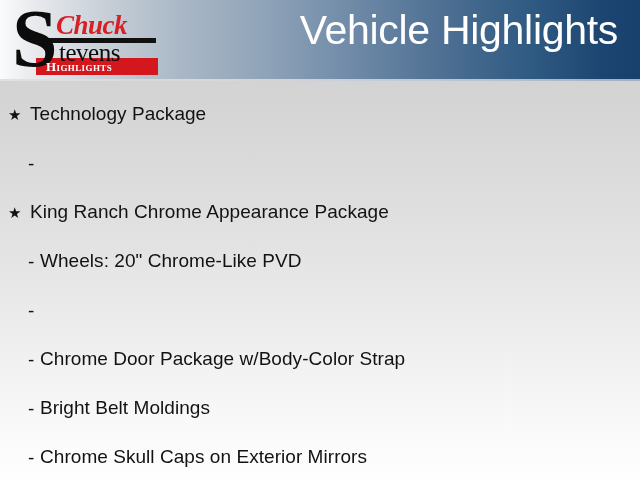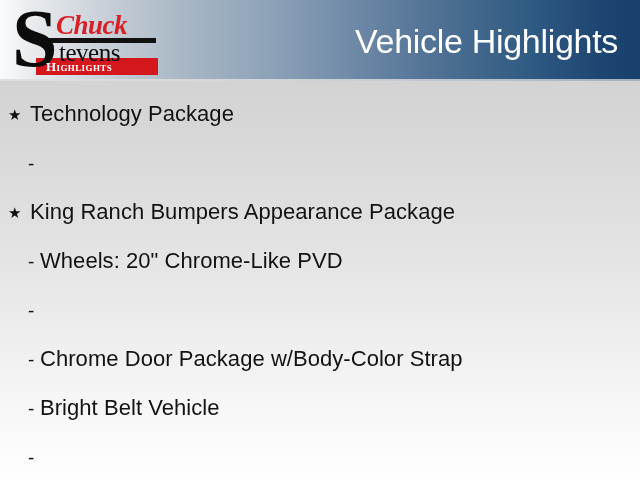--- a/index.html
+++ b/index.html
@@ -122,22 +122,22 @@
     color: #ffffff;
     letter-spacing: 0.4px;
     font-variant: small-caps;
     z-index: 4;
   }
 
   
   .header-title {
     position: absolute;
     right: 22px;
-    top: 14px;
-    font-size: 34px;
+    top: 3px;
+    font-size: 41px;
     line-height: 54px;
     font-weight: normal;
     color: #ffffff;
     letter-spacing: -0.3px;
     white-space: nowrap;
   }
 
   
   .content {
     position: absolute;
@@ -178,21 +178,21 @@
     width: 22px;
     flex: 0 0 22px;
   }
   .item.level-1 .bullet {
     font-size: 19px;
     line-height: 19px;
     width: 12px;
     flex: 0 0 12px;
   }
   .item-label {
-    font-size: 22px;
+    font-size: 19px;
     line-height: 24px;
     color: #121212;
     letter-spacing: 0.05px;
   }
 </style>
 </head>
 <body>
 
 <div id="page">
 
@@ -216,35 +216,36 @@
 
   <div class="item level-0" style="top: 18px;">
         <span class="bullet">★</span>
         <span class="item-label">Technology Package</span>
       </div>
       <div class="item level-1" style="top: 67px;">
         <span class="bullet">-</span>
       </div>
       <div class="item level-0" style="top: 116px;">
         <span class="bullet">★</span>
-        <span class="item-label">King Ranch Bumpers Appearance Package</span>
+        <span class="item-label">King Ranch Chrome Appearance Package</span>
       </div>
       <div class="item level-1" style="top: 165px;">
         <span class="bullet">-</span>
         <span class="item-label">Wheels: 20" Chrome-Like PVD</span>
       </div>
       <div class="item level-1" style="top: 214px;">
         <span class="bullet">-</span>
       </div>
       <div class="item level-1" style="top: 263px;">
         <span class="bullet">-</span>
         <span class="item-label">Chrome Door Package w/Body-Color Strap</span>
       </div>
       <div class="item level-1" style="top: 312px;">
         <span class="bullet">-</span>
-        <span class="item-label">Bright Belt Vehicle</span>
+        <span class="item-label">Bright Belt Moldings</span>
       </div>
       <div class="item level-1" style="top: 361px;">
         <span class="bullet">-</span>
+        <span class="item-label">Chrome Skull Caps on Exterior Mirrors</span>
       </div>
     </div>
 
 </div>
 
 </body></html>

